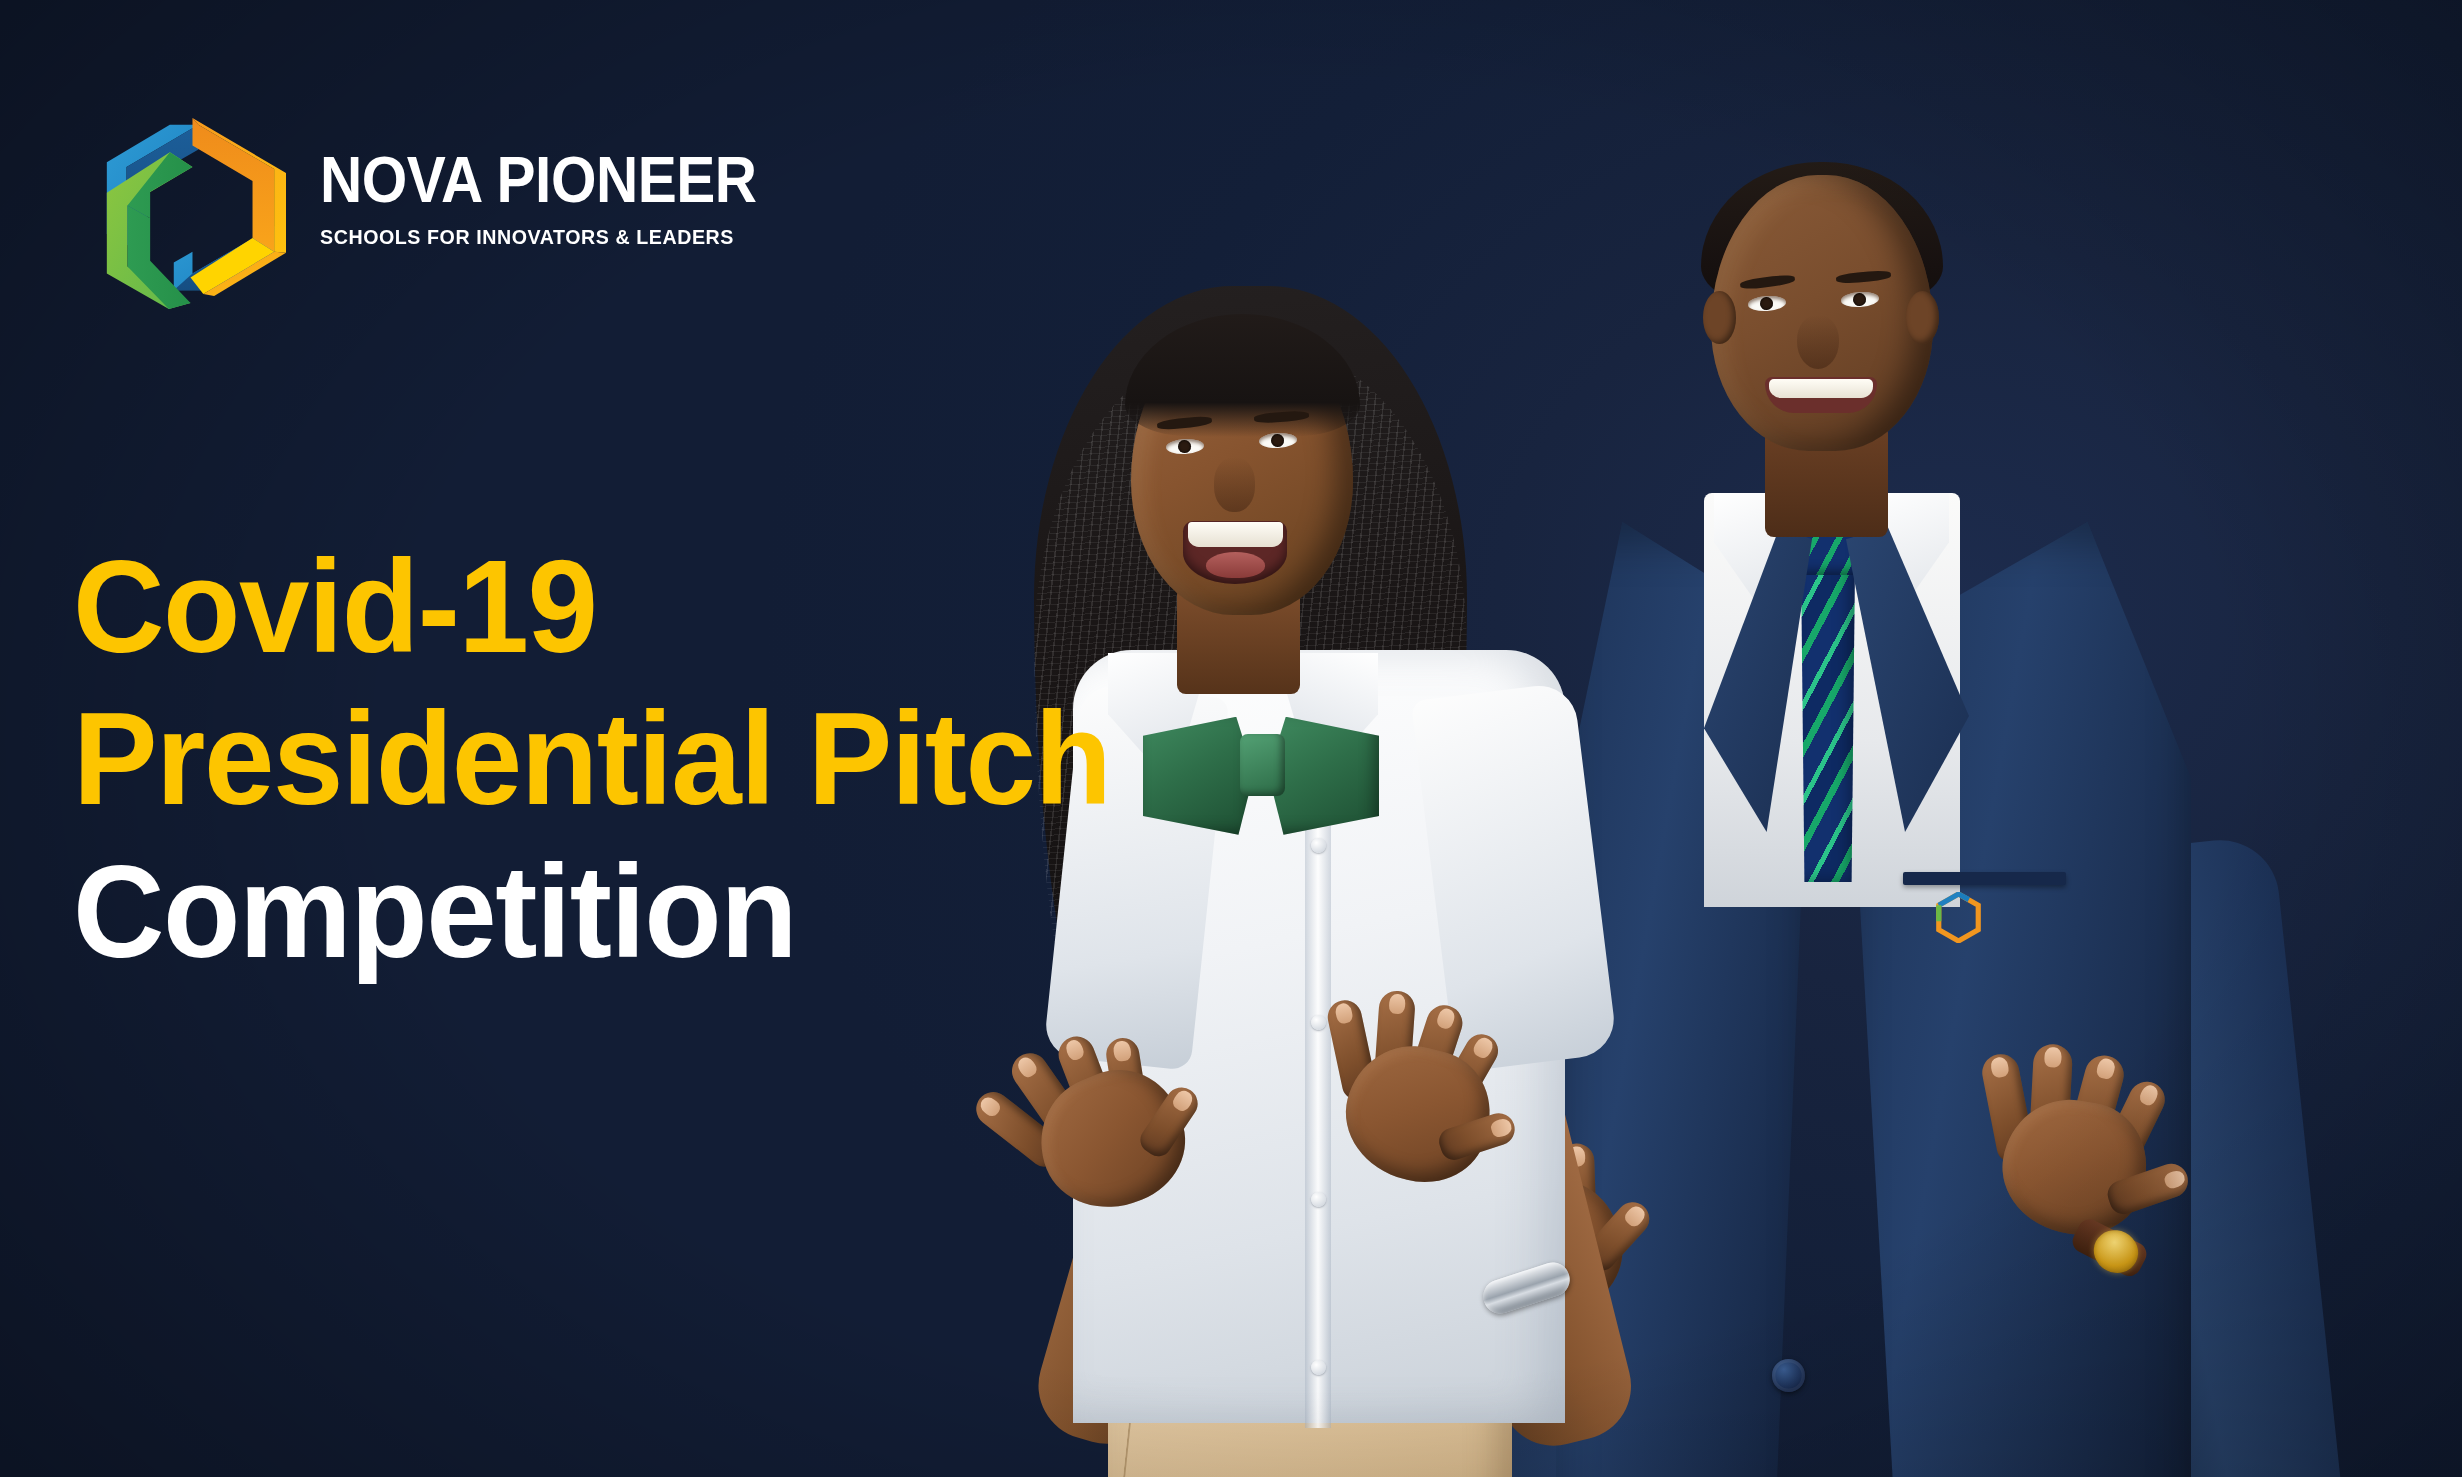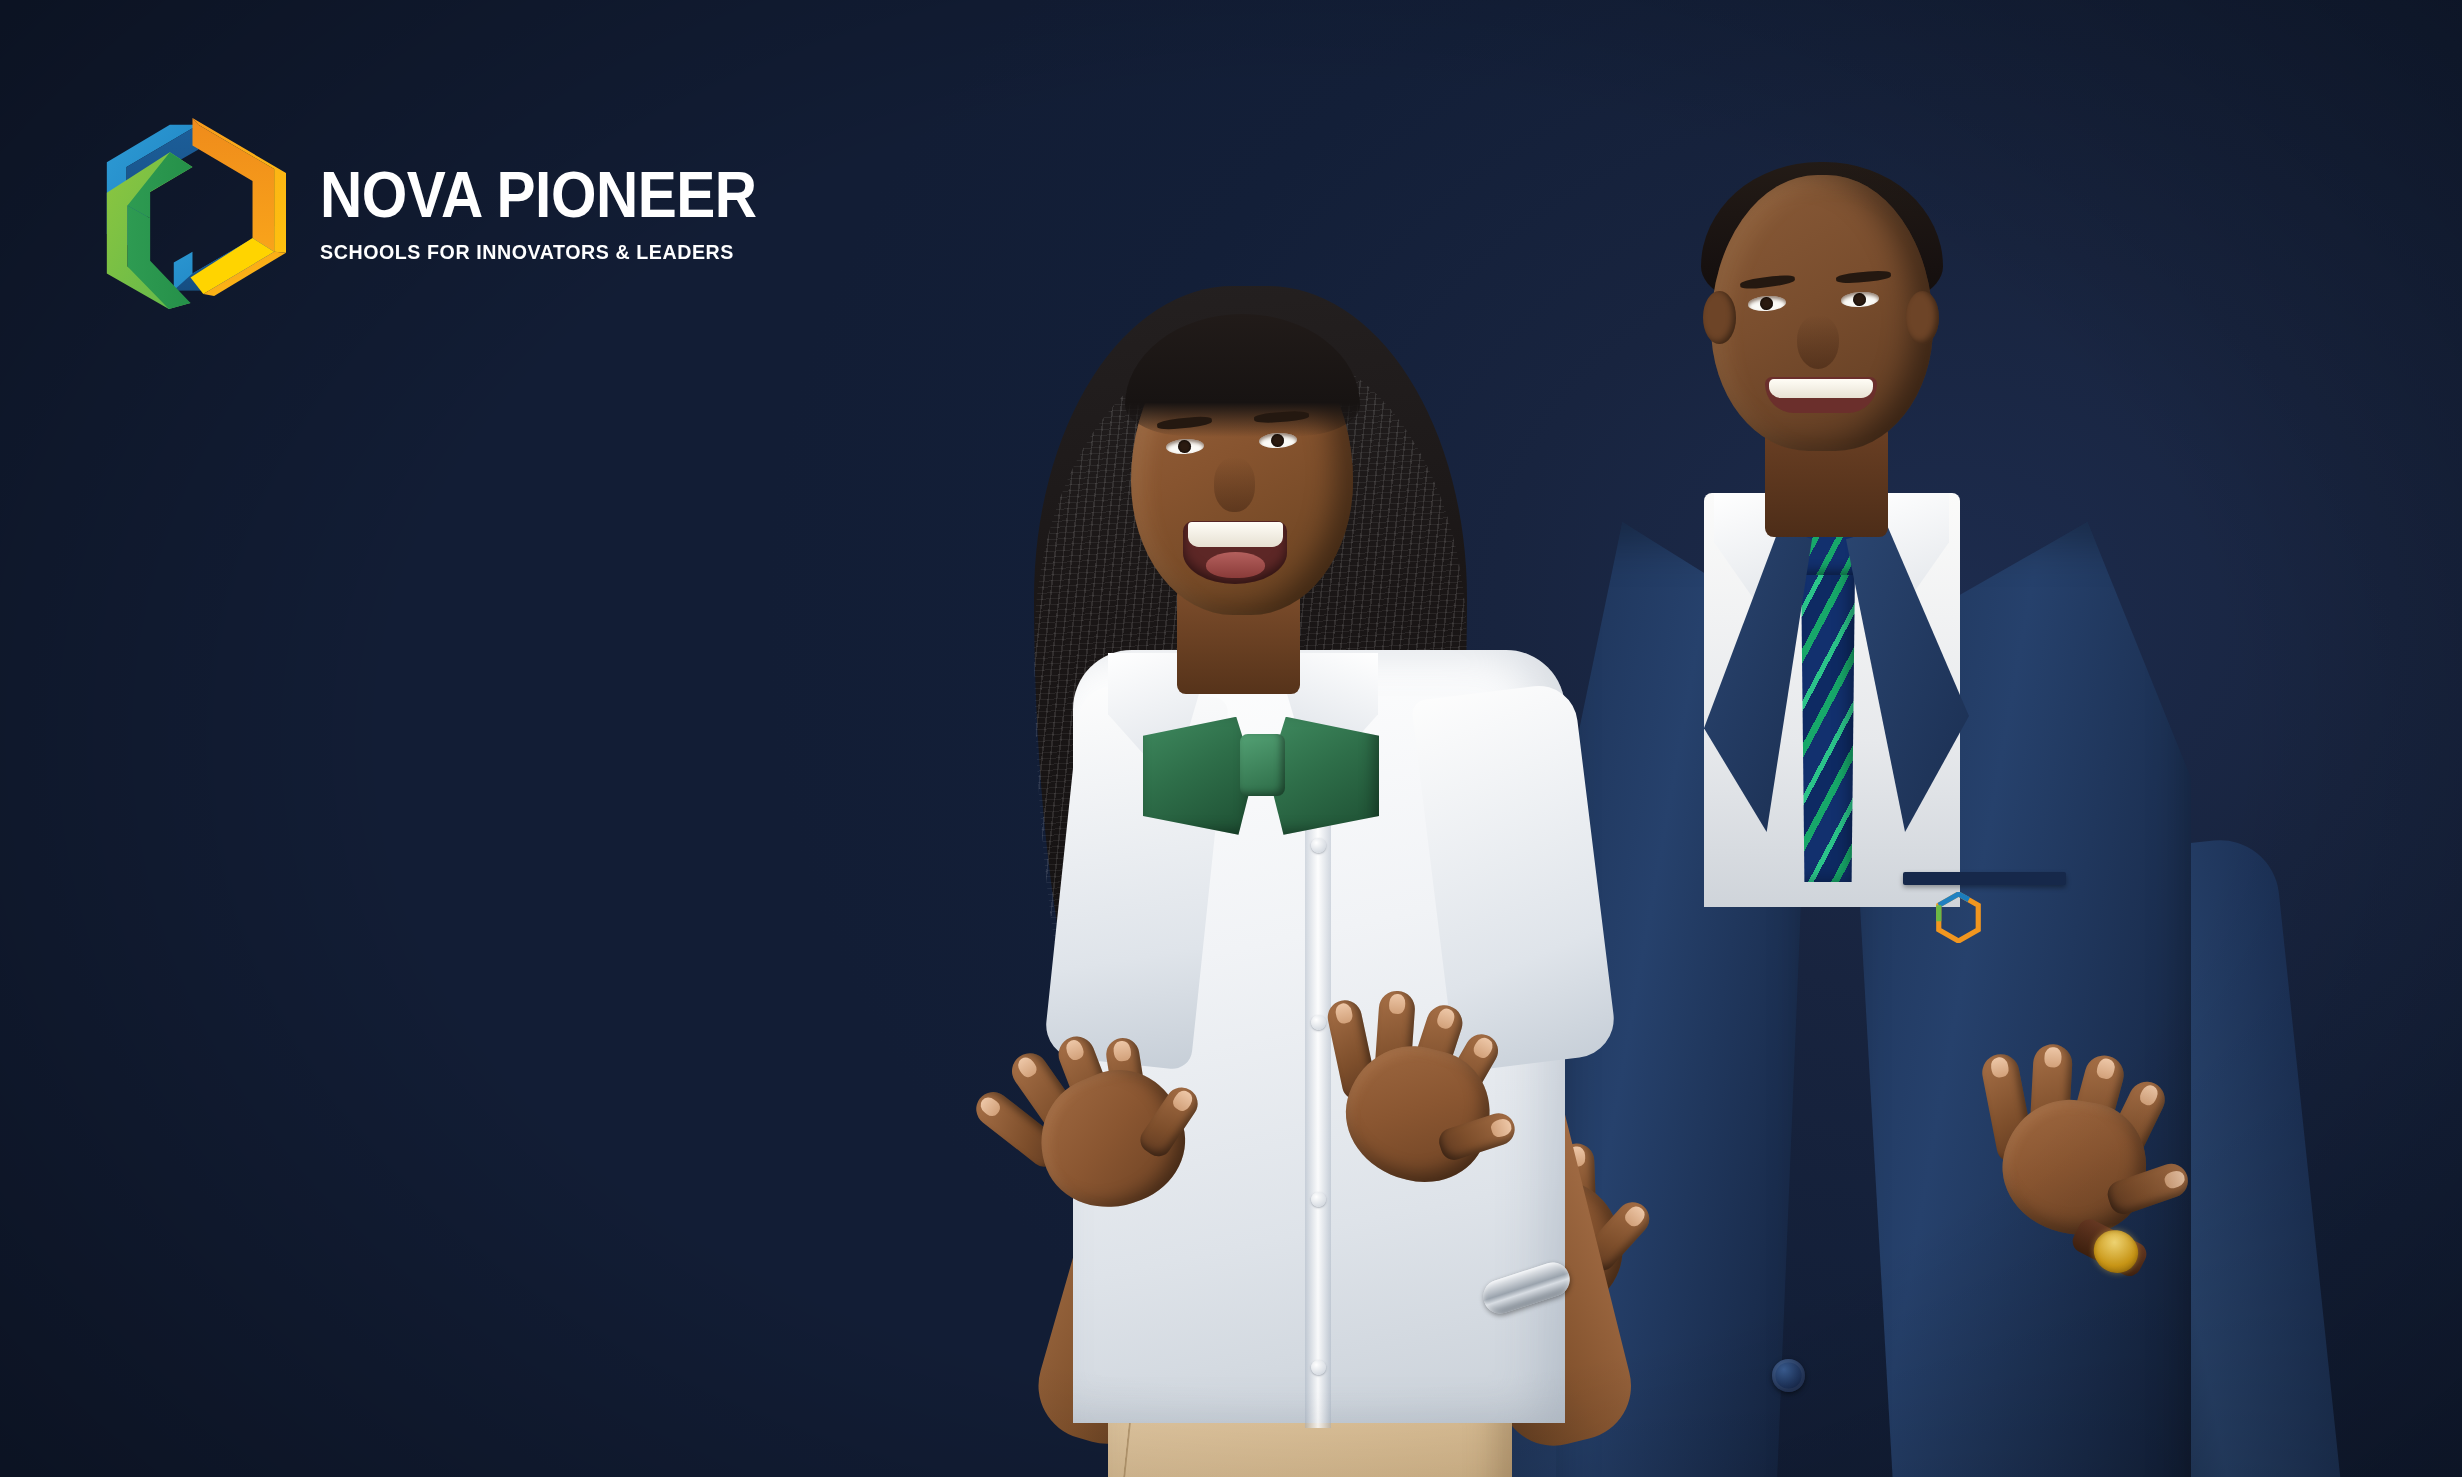--- a/index.html
+++ b/index.html
@@ -16,21 +16,21 @@
       radial-gradient(ellipse 1182px 985px at 1945px 616px, #1d2c4e 0%, #18243f 38%, #131f38 72%, #121d35 100%);
   }
   .bg-vig{
     position:absolute;inset:0;
     background:radial-gradient(ellipse 1674px 1182px at 1313px 739px, rgba(0,0,0,0) 55%, rgba(0,0,0,.35) 100%);
   }
 
   
   .logo-lockup{position:absolute;left:96px;top:104px;width:768px;height:207px;}
   .logo-mark{position:absolute;left:0;top:0;width:190px;height:205px;}
-  .logo-text{position:absolute;left:224px;top:60px;width:542px;}
+  .logo-text{position:absolute;left:224px;top:45px;width:542px;}
   .brand-name{
     color:#ffffff;font-weight:700;font-size:65px;line-height:.95;
     letter-spacing:-0.5px;transform:scaleX(.9);transform-origin:left center;
     white-space:nowrap;
   }
   .brand-tag{
     color:#ffffff;font-weight:700;font-size:21px;line-height:1;
     letter-spacing:0.6px;margin-top:14.8px;transform:scaleX(.935);
     transform-origin:left center;white-space:nowrap;
   }
@@ -534,15 +534,20 @@
       <polygon points="64,206 110,232 110,318 192,404 148,416 64,330" fill="url(#gGrD)"></polygon>
       <polygon points="150,98 196,128 110,178 110,232 64,206" fill="url(#gGrD)"></polygon>
     </svg>
 
     <div class="logo-text">
       <div class="brand-name">NOVA PIONEER</div>
       <div class="brand-tag">SCHOOLS FOR INNOVATORS &amp; LEADERS</div>
     </div>
   </div>
 
+  <div class="headline">
+    <span class="hl-line hl-yellow">Covid-19</span>
+    <span class="hl-line hl-yellow">Presidential Pitch</span>
+    <span class="hl-line hl-white">Competition</span>
+  </div>
 
 </div>
 
 
 </body></html>

